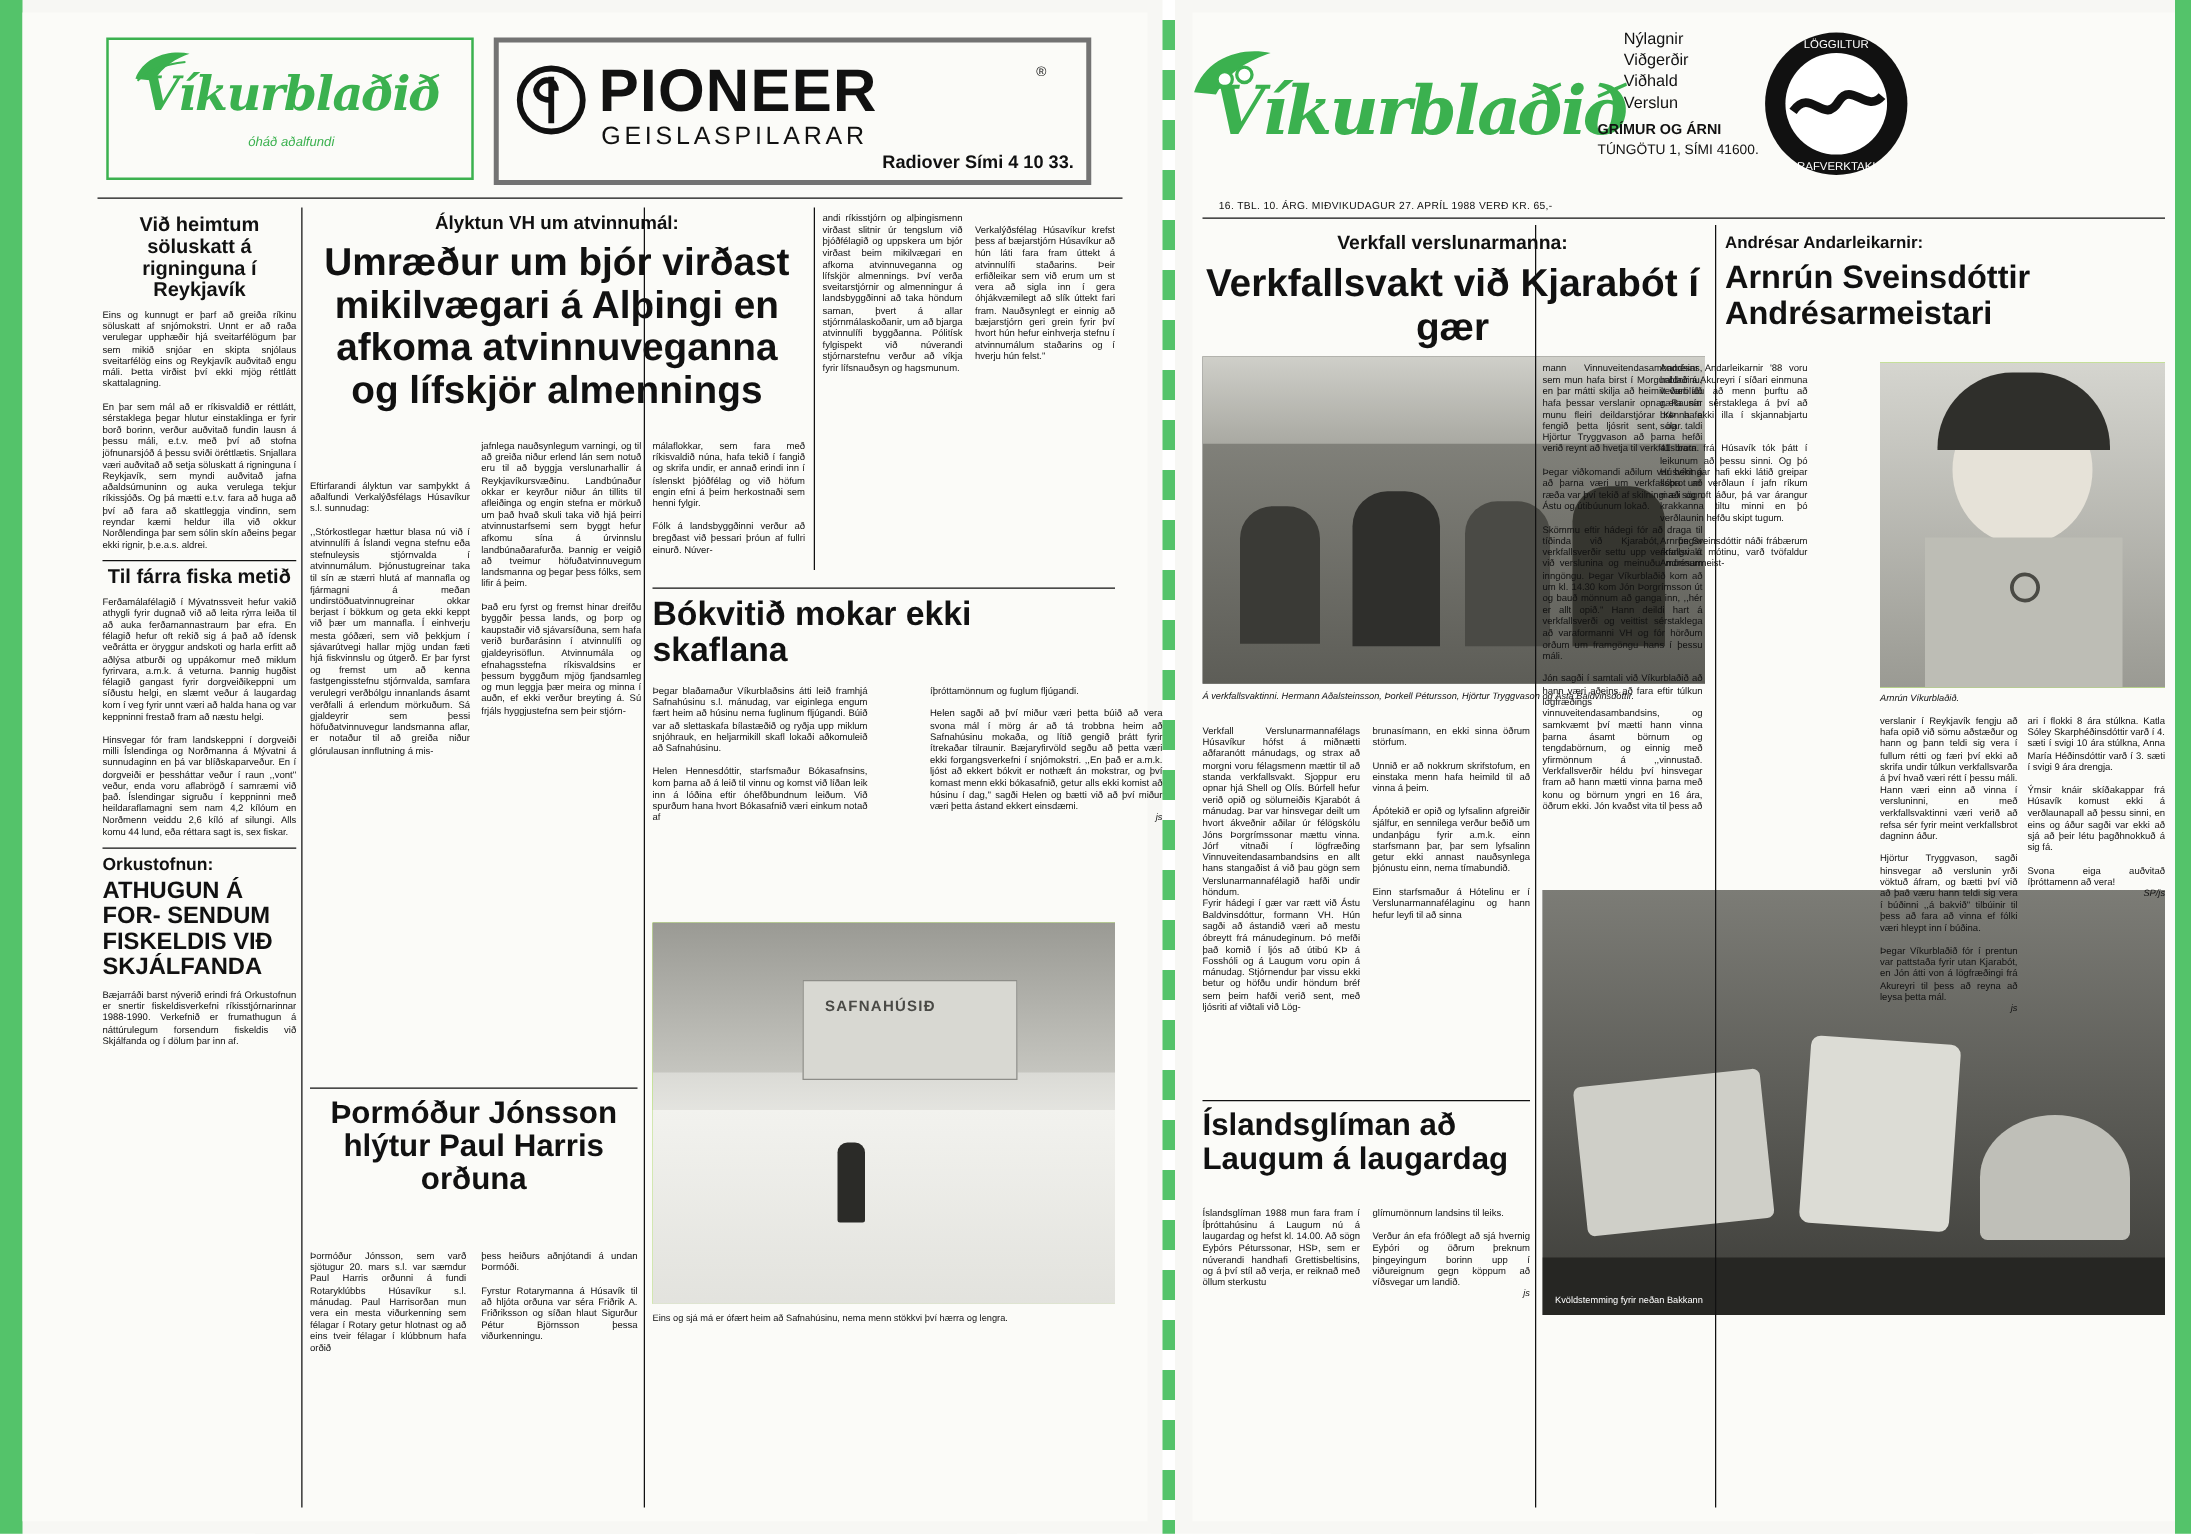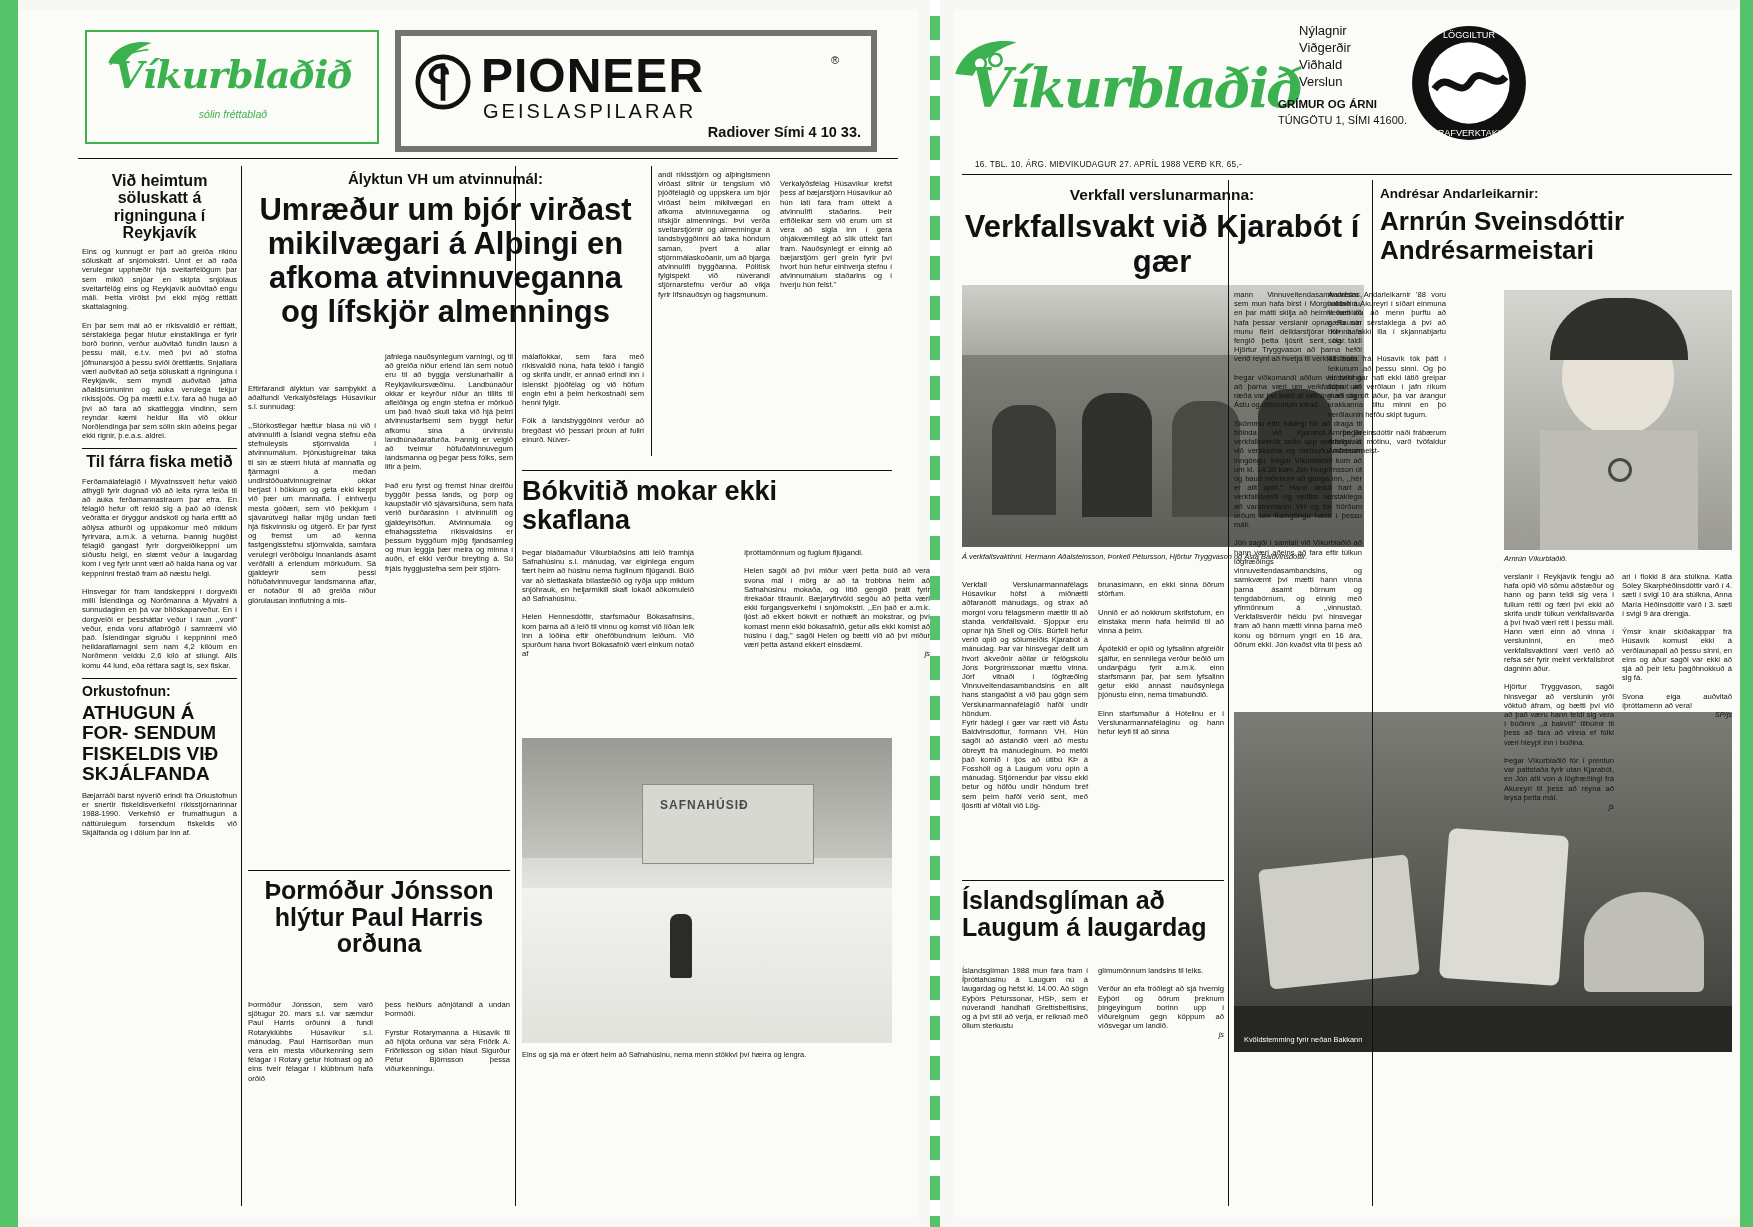--- a/index.html
+++ b/index.html
@@ -27,21 +27,21 @@
   .logo-box{position:absolute;left:45px;top:8px;width:290px;height:110px;
      border:2px solid #3bb14f;}
   .logo-word{position:absolute;left:8px;top:20px;width:276px;text-align:center;
      font-family:"DejaVu Serif",serif;font-style:italic;font-weight:bold;
      font-size:38px;color:#3bb14f;letter-spacing:-1px;}
   .logo-sub{position:absolute;left:8px;top:76px;width:276px;text-align:center;
      font-size:10.5px;color:#3bb14f;font-style:italic;}
   .logo-leaf{position:absolute;left:18px;top:6px;width:50px;height:30px;}
 
   .pioneer-box{position:absolute;left:355px;top:8px;width:470px;height:110px;
-     border:6px solid #737373;}
+     border:4px solid #737373;}
   .pioneer-word{position:absolute;left:80px;top:12px;font-size:48px;font-weight:bold;
      letter-spacing:1px;font-family:"Liberation Sans",sans-serif;}
   .pioneer-reg{position:absolute;left:430px;top:18px;font-size:11px;}
   .pioneer-sub{position:absolute;left:82px;top:64px;font-size:20px;letter-spacing:3px;}
   .pioneer-radio{position:absolute;right:10px;bottom:6px;font-size:14.5px;font-weight:bold;}
   .pioneer-mark{position:absolute;left:14px;top:18px;width:56px;height:56px;}
 
   
   .masthead-right{position:absolute;left:960px;top:20px;width:780px;height:140px;}
   .rlogo-word{position:absolute;left:10px;top:36px;width:460px;
@@ -80,21 +80,21 @@
   <div class="sheet sheetR"></div>
 
   <div class="masthead-left">
 
     <div class="logo-box">
       <svg class="logo-leaf" viewBox="0 0 60 36">
         <path d="M4 30 C12 8 38 2 56 6 C44 10 30 18 22 32 Z" fill="#3bb14f"></path>
         <path d="M6 32 C16 22 34 16 52 14" stroke="#3bb14f" stroke-width="2" fill="none"></path>
       </svg>
       <div class="logo-word">Víkurblaðið</div>
-      <div class="logo-sub">sólin fréttablað</div>
+      <div class="logo-sub">óháð aðalfundi</div>
     </div>
 
     <div class="pioneer-box">
       <svg class="pioneer-mark" viewBox="0 0 60 60">
         <circle cx="30" cy="30" r="27" fill="none" stroke="#111" stroke-width="5"></circle>
         <path d="M30 10 L30 50 M30 30 C18 30 14 22 20 16 C26 10 34 14 34 22" stroke="#111" stroke-width="5" fill="none"></path>
       </svg>
       <div class="pioneer-word">PIONEER</div>
       <div class="pioneer-reg">®</div>
       <div class="pioneer-sub">GEISLASPILARAR</div>

